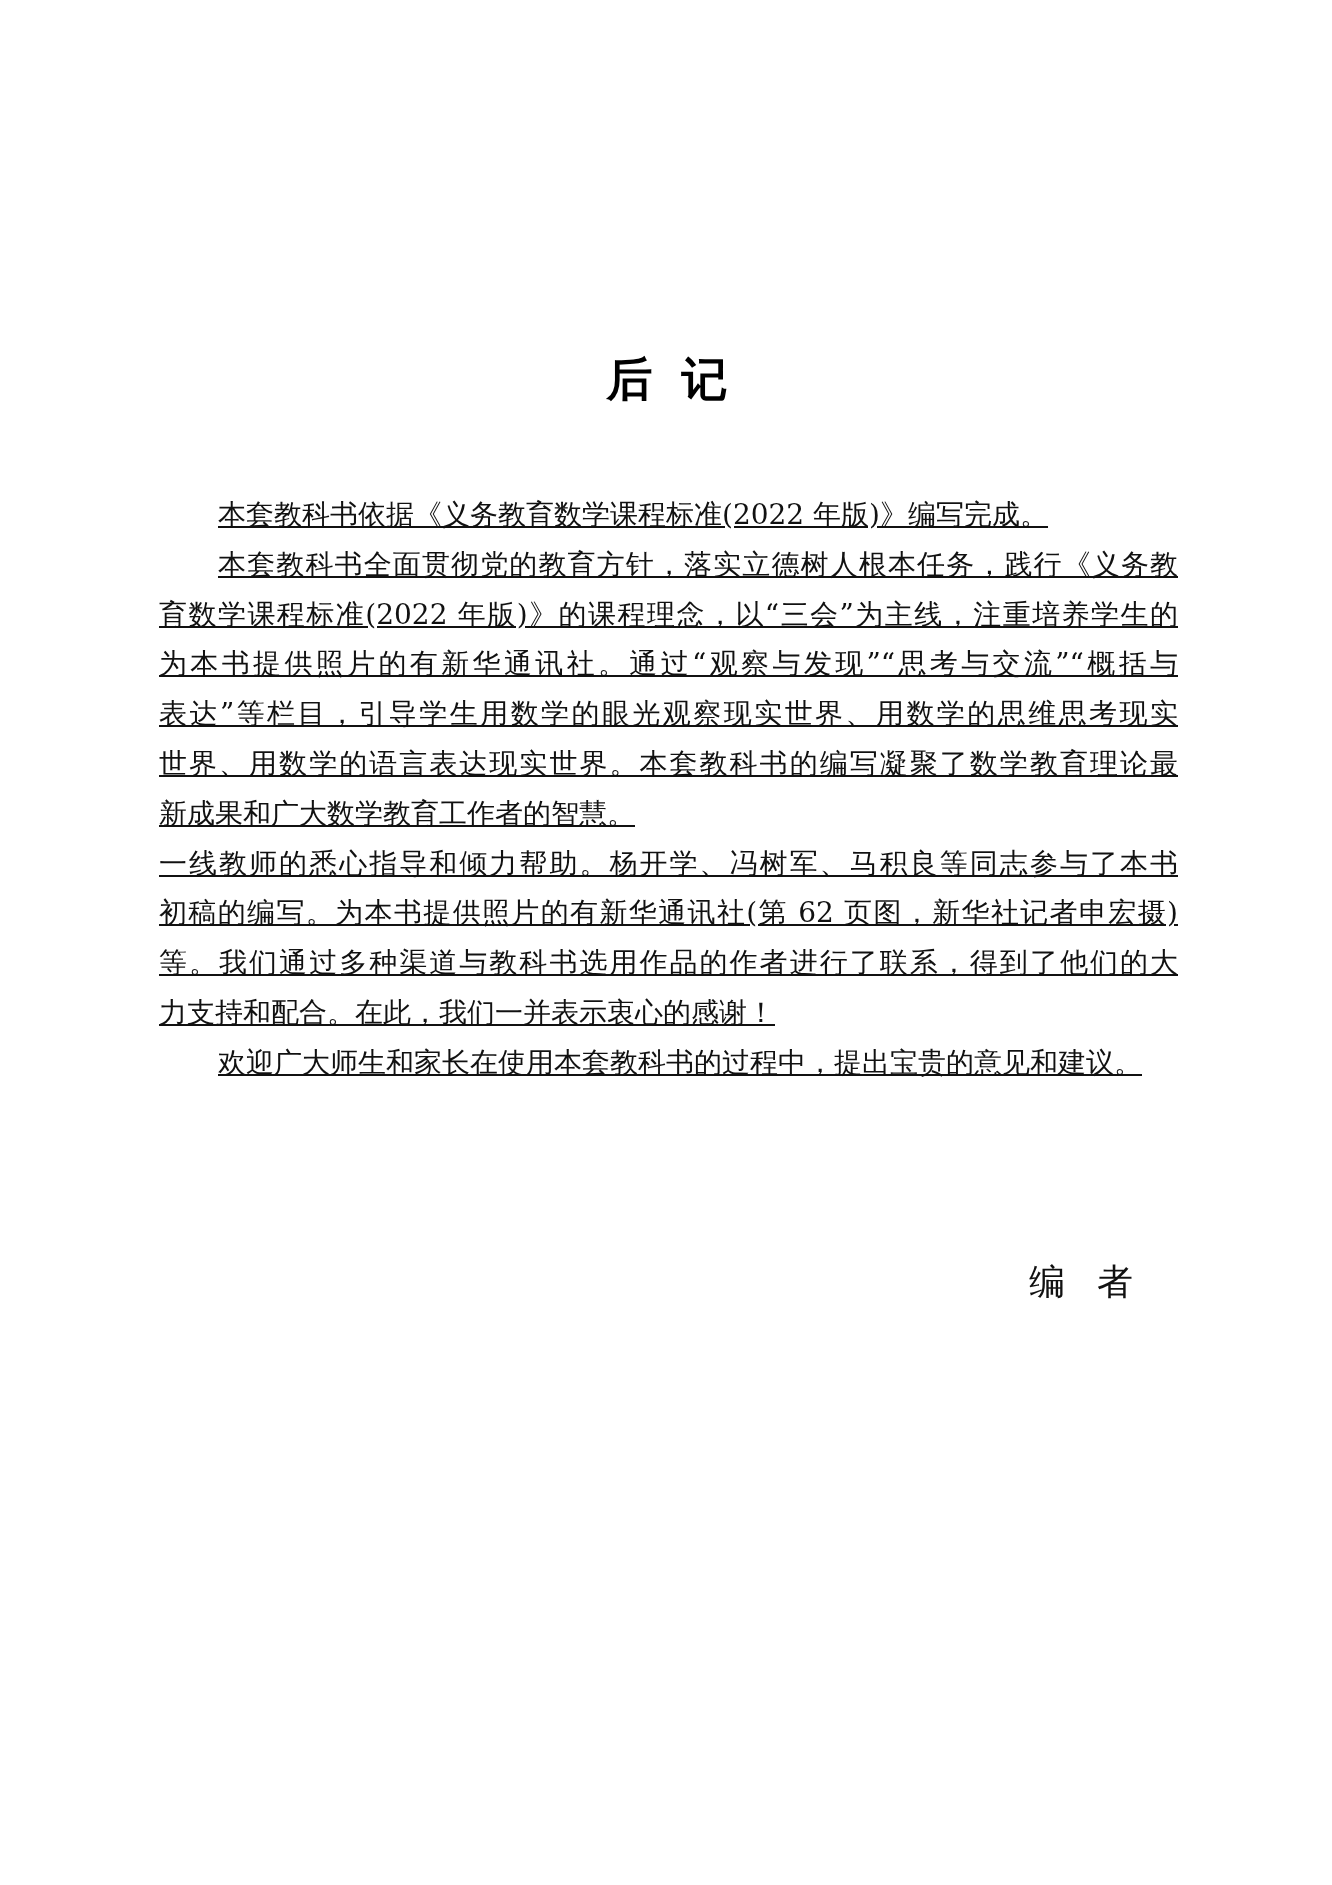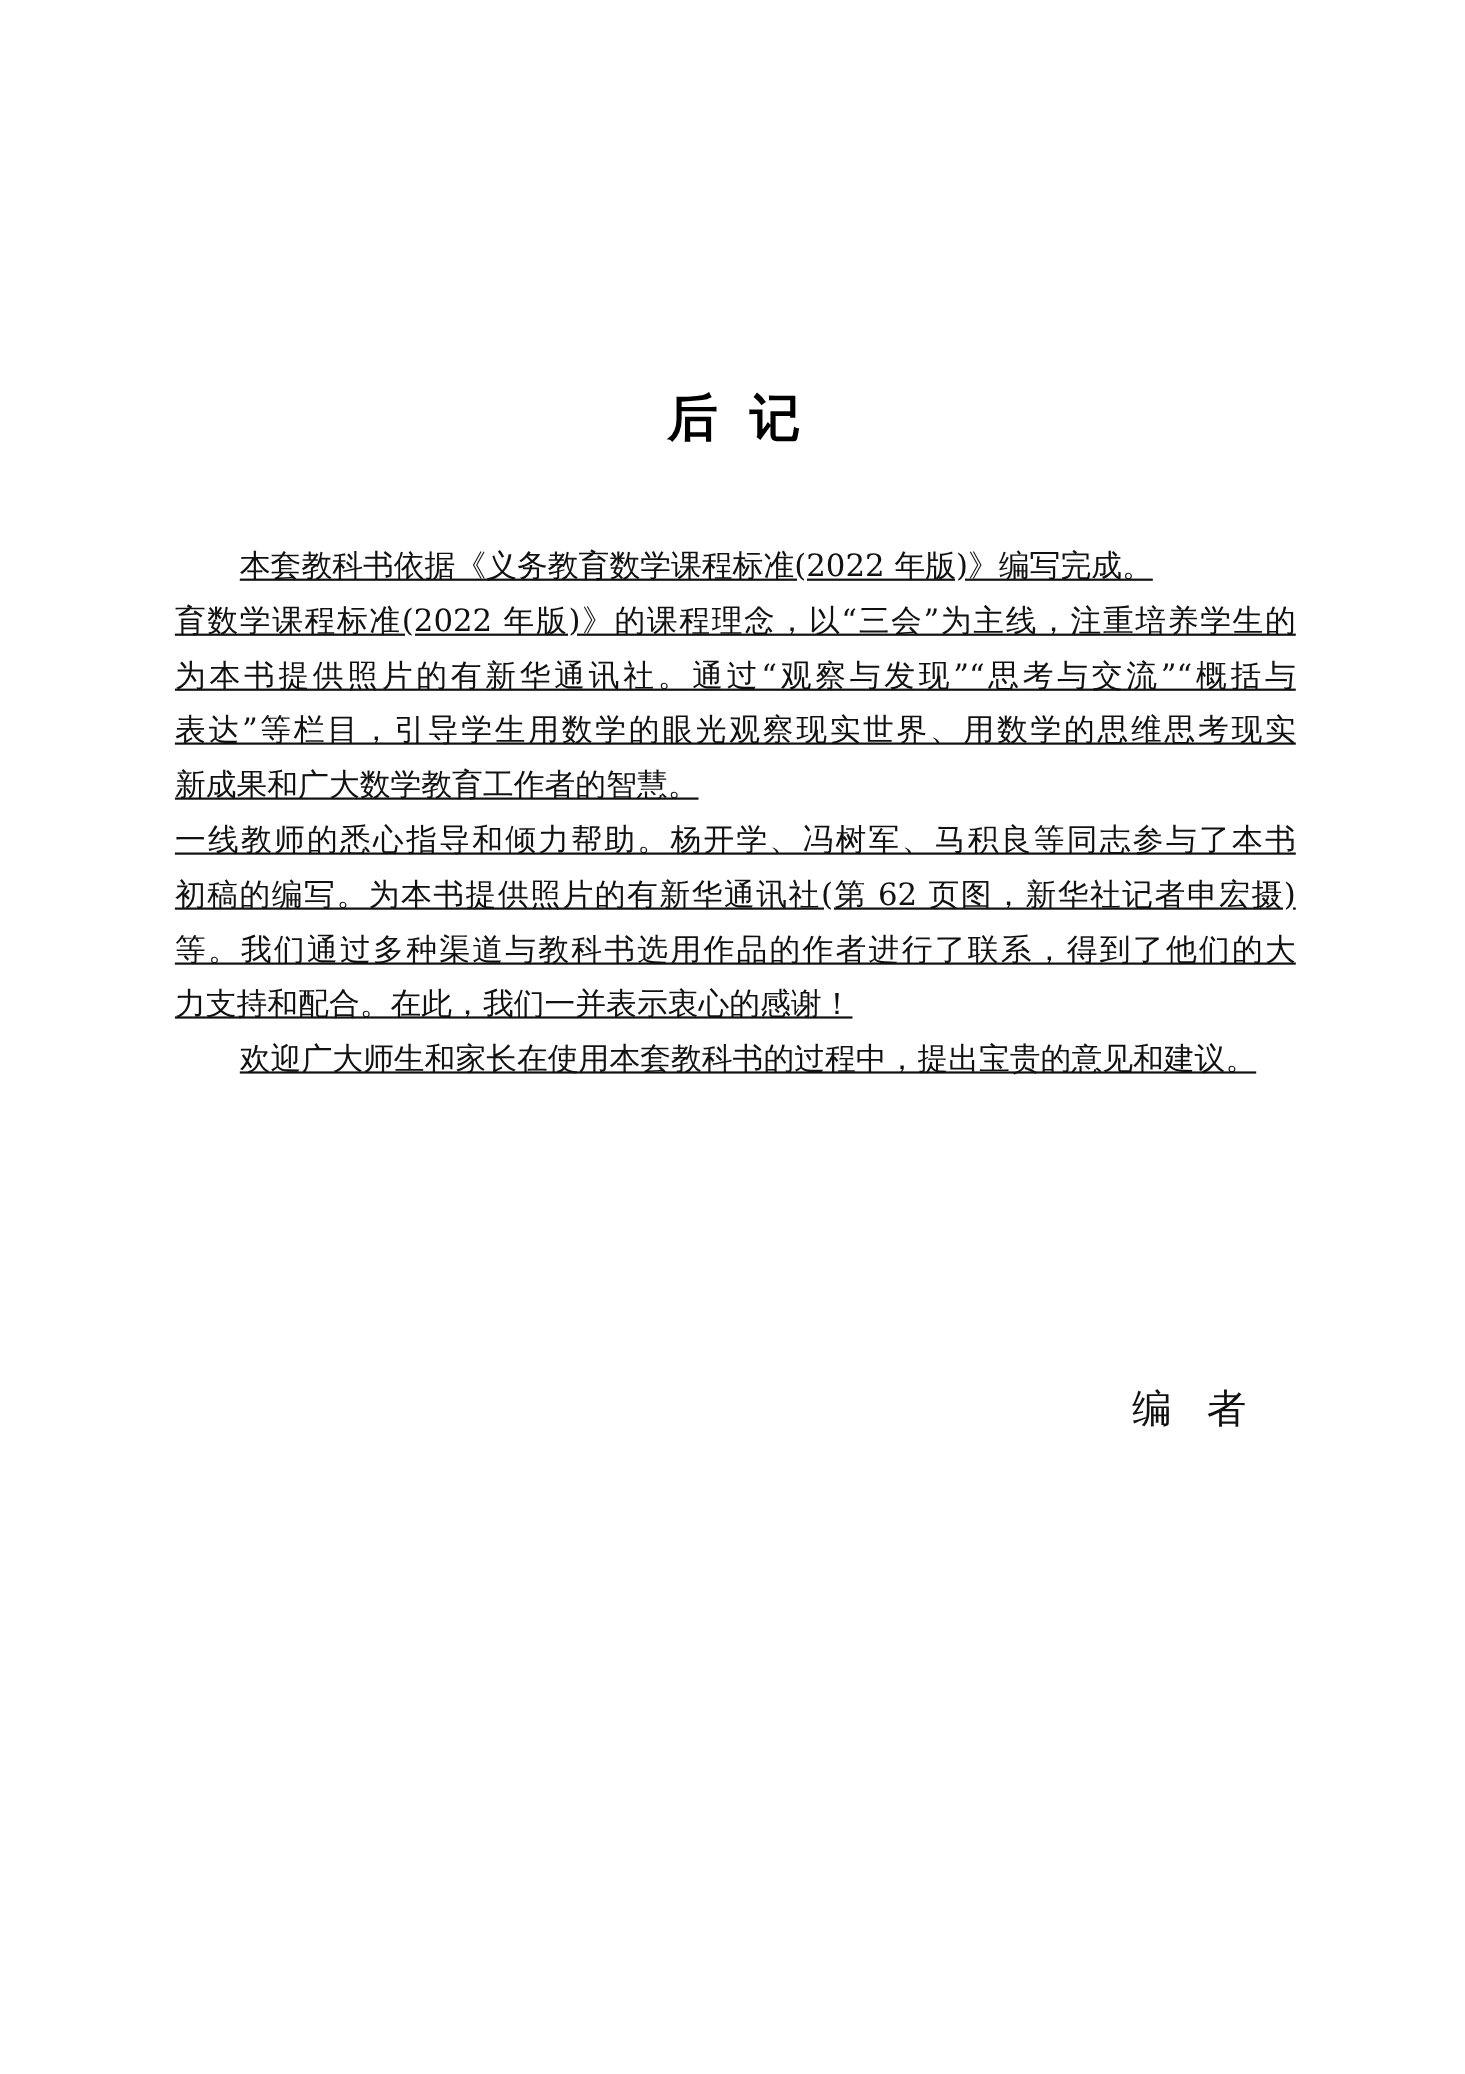--- a/index.html
+++ b/index.html
@@ -65,23 +65,25 @@
 </style>
 </head>
 <body>
 
 <h1 class="title">后记</h1>
 
 <div class="body-text">
 
   <span class="line indent last">本套教科书依据《义务教育数学课程标准(2022 年版)》编写完成。</span>
 
+  <span class="line indent">本套教科书全面贯彻党的教育方针，落实立德树人根本任务，践行《义务教</span>
   <span class="line">育数学课程标准(2022 年版)》的课程理念，以“三会”为主线，注重培养学生的</span>
   <span class="line">为本书提供照片的有新华通讯社。通过“观察与发现”“思考与交流”“概括与</span>
   <span class="line">表达”等栏目，引导学生用数学的眼光观察现实世界、用数学的思维思考现实</span>
+  <span class="line">世界、用数学的语言表达现实世界。本套教科书的编写凝聚了数学教育理论最</span>
   <span class="line last">新成果和广大数学教育工作者的智慧。</span>
 
   <span class="line">一线教师的悉心指导和倾力帮助。杨开学、冯树军、马积良等同志参与了本书</span>
   <span class="line">初稿的编写。为本书提供照片的有新华通讯社(第 62 页图，新华社记者申宏摄)</span>
   <span class="line">等。我们通过多种渠道与教科书选用作品的作者进行了联系，得到了他们的大</span>
   <span class="line last">力支持和配合。在此，我们一并表示衷心的感谢！</span>
 
   <span class="line indent last">欢迎广大师生和家长在使用本套教科书的过程中，提出宝贵的意见和建议。</span>
 
 </div>

